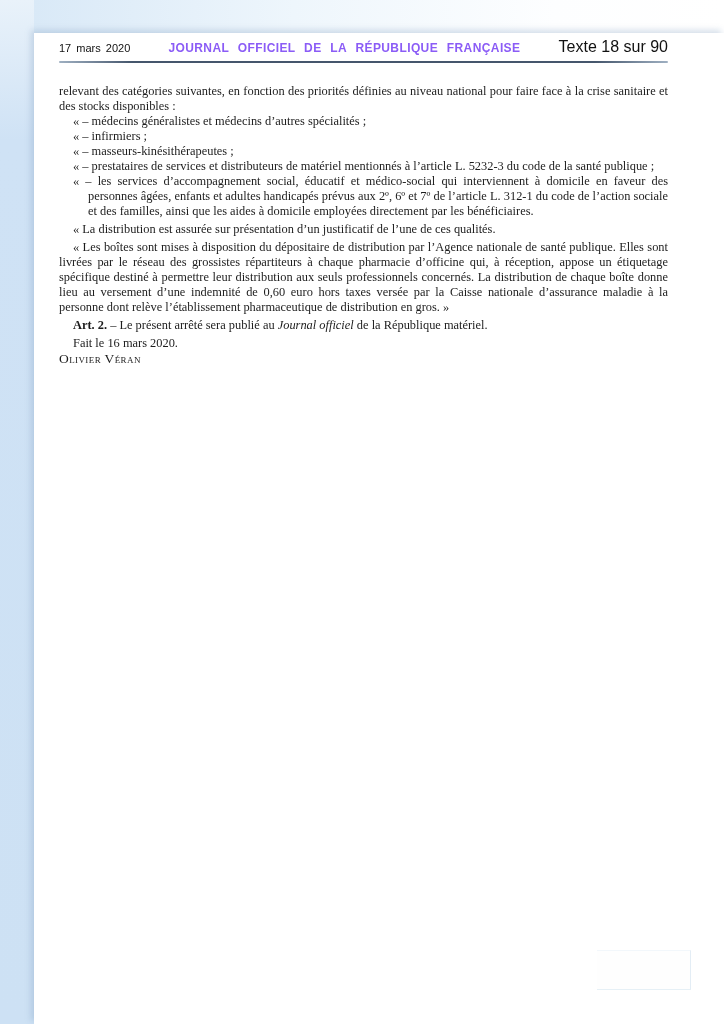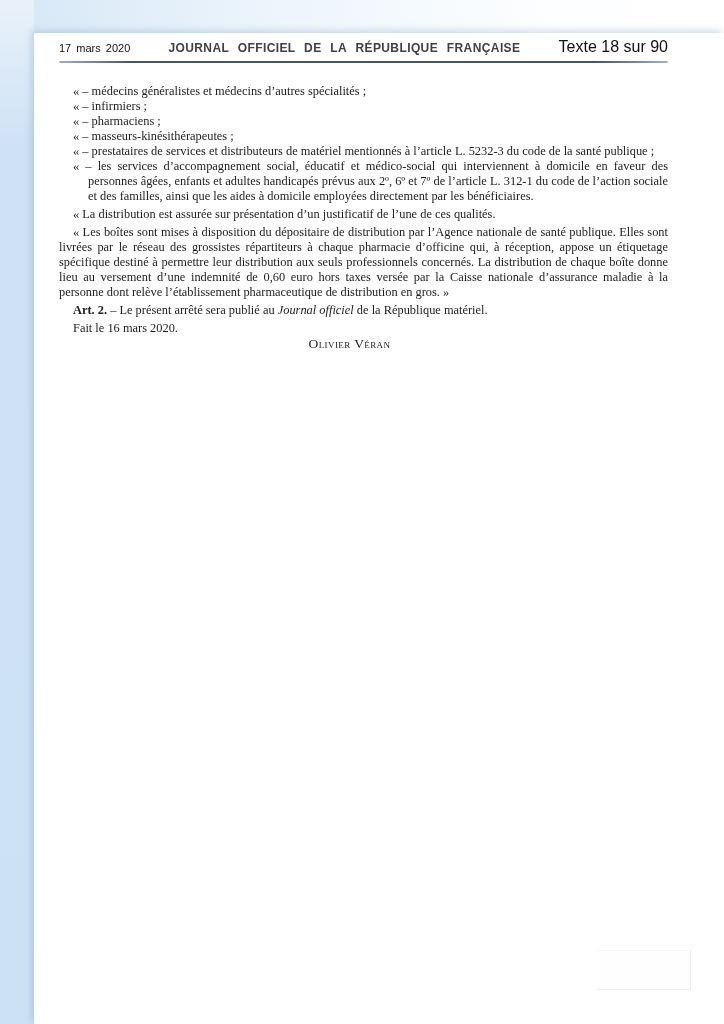--- a/index.html
+++ b/index.html
@@ -32,38 +32,38 @@
     padding-top:7px;
   }
   
   .hdr{
     display:flex;align-items:baseline;justify-content:space-between;
     font-family:"Liberation Sans", sans-serif;
     line-height:14px;
   }
   .hdr-date{font-size:11px;color:#111;word-spacing:2px;}
   .hdr-masthead{
-    font-size:12px;font-weight:bold;color:#404040;
+    font-size:12px;font-weight:bold;color:#8b5cf6;
     letter-spacing:0.4px;word-spacing:5px;white-space:nowrap;
   }
   .hdr-ref{font-size:16px;color:#111;}
   .rule{
     height:2px;margin-top:6px;border-radius:1px;
     background:linear-gradient(to right,#9fb0c2,#45566c 12%,#45566c 88%,#9fb0c2);
   }
   
   .bodytext{margin-top:21px;font-size:12.4px;line-height:15px;text-align:justify;}
   .bodytext p{margin:0;}
   .noind{text-indent:0;}
   .ind{text-indent:14px;}
   .li{padding-left:29px;text-indent:-15px;}
   .sp{margin-top:3px !important;}
   .sig{
     margin-top:5px;
-    text-align:center;padding-right:28px;
+    text-align:left;padding-right:28px;
     font-variant:small-caps;letter-spacing:0.4px;font-size:13.5px;
   }
   
   .stamp{
     position:absolute;left:597px;top:950px;width:93px;height:38px;
     background:#fefefe;
     border-right:1px solid #e3edf5;
     border-bottom:1px solid #e6f0f6;
     border-top:1px solid #f2f7fb;
   }
@@ -79,24 +79,24 @@
     <div class="inner">
 
       <div class="hdr">
         <span class="hdr-date">17 mars 2020</span>
         <span class="hdr-masthead">JOURNAL OFFICIEL DE LA RÉPUBLIQUE FRANÇAISE</span>
         <span class="hdr-ref">Texte 18 sur 90</span>
       </div>
       <div class="rule"></div>
 
       <div class="bodytext">
+        <p class="noind">relevant des catégories suivantes, en fonction des priorités définies au niveau national pour faire face à la crise sanitaire et des stocks disponibles :</p>
 
         <p class="li"><span>«&nbsp;–&nbsp;</span><span>médecins généralistes et médecins d’autres spécialités ;</span></p>
         <p class="li"><span>«&nbsp;–&nbsp;</span><span>infirmiers ;</span></p>
-        <p class="li"><span>«&nbsp;–&nbsp;</span><span>pharmaciens ;</span></p>
         <p class="li"><span>«&nbsp;–&nbsp;</span><span>masseurs-kinésithérapeutes ;</span></p>
         <p class="li"><span>«&nbsp;–&nbsp;</span><span>prestataires de services et distributeurs de matériel mentionnés à l’article L. 5232-3 du code de la santé publique ;</span></p>
         <p class="li"><span>«&nbsp;–&nbsp;</span><span>les services d’accompagnement social, éducatif et médico-social qui interviennent à domicile en faveur des personnes âgées, enfants et adultes handicapés prévus aux 2º, 6º et 7º de l’article L. 312-1 du code de l’action sociale et des familles, ainsi que les aides à domicile employées directement par les bénéficiaires.</span></p>
 
         <p class="ind sp">«&nbsp;La distribution est assurée sur présentation d’un justificatif de l’une de ces qualités.</p>
         <p class="ind sp">«&nbsp;Les boîtes sont mises à disposition du dépositaire de distribution par l’Agence nationale de santé publique. Elles sont livrées par le réseau des grossistes répartiteurs à chaque pharmacie d’officine qui, à réception, appose un étiquetage spécifique destiné à permettre leur distribution aux seuls professionnels concernés. La distribution de chaque boîte donne lieu au versement d’une indemnité de 0,60 euro hors taxes versée par la Caisse nationale d’assurance maladie à la personne dont relève l’établissement pharmaceutique de distribution en gros. »</p>
 
         <p class="ind sp"><b>Art. 2.</b><span> – </span><span>Le présent arrêté sera publié au </span><i>Journal officiel</i><span> de la République matériel.</span></p>
 
         <p class="ind sp">Fait le 16 mars 2020.</p>

